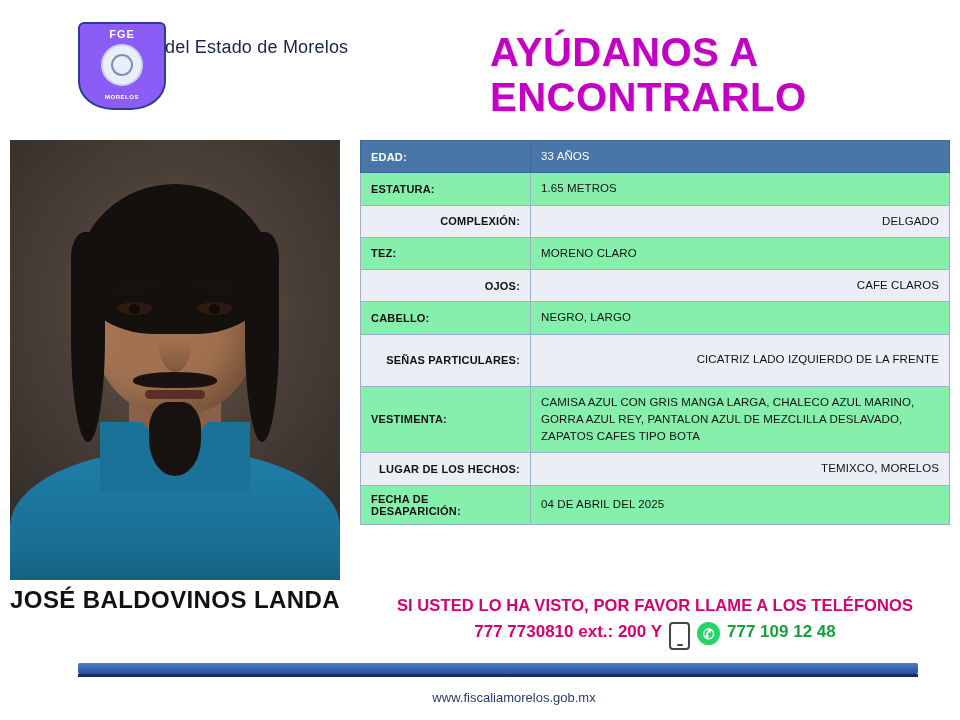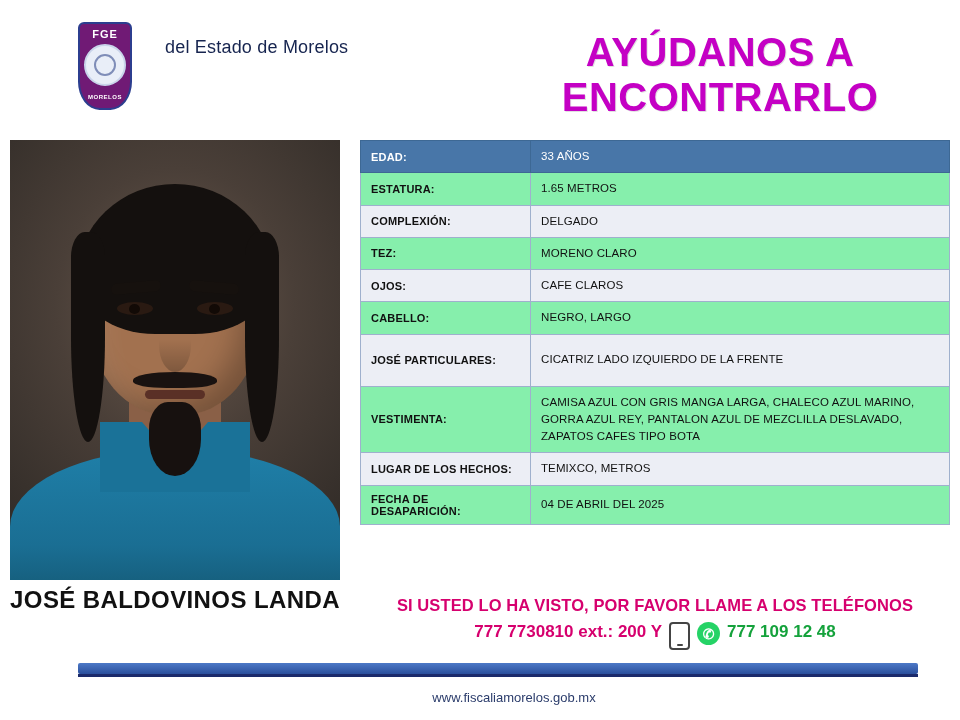--- a/index.html
+++ b/index.html
@@ -25,23 +25,23 @@
   }
   .logo-wrap {
     position: absolute;
     left: 78px;
     top: 22px;
     width: 70px;
     height: 92px;
   }
   .shield {
     position: relative;
-    width: 54px;
+    width: 88px;
     height: 88px;
-    background: #701a75;
+    background: #8b5cf6;
     border: 2px solid #2c3e8f;
     border-radius: 6px 6px 40% 40% / 6px 6px 32% 32%;
     box-sizing: border-box;
     overflow: hidden;
   }
   .shield-top {
     position: absolute;
     top: 4px;
     left: 0;
     width: 100%;
@@ -98,21 +98,20 @@
   .org-line2 {
     font-size: 18px;
     color: #16244f;
     letter-spacing: .2px;
   }
   .headline {
     position: absolute;
     left: 490px;
     top: 30px;
     width: 460px;
-    text-align: center;
     color: #c400c4;
     font-size: 40px;
     font-weight: bold;
     line-height: 1.12;
     letter-spacing: .5px;
     text-shadow: 1px 1px 0 rgba(0,0,0,.12);
   }
 
   
   .photo-frame {
@@ -299,21 +298,21 @@
     font-size: 11.5px;
     color: #111111;
     letter-spacing: .1px;
     line-height: 1.5;
   }
   .row-head .k, .row-head .v {
     background: #4876a8;
     color: #ffffff;
     border-color: #3d6894;
   }
-  .row-alt .k, .row-alt .v { background: #eceef5; }
+  .row-alt .k, .row-alt .v { background: #eceef5; text-align: right; }
   .row-plain .k, .row-plain .v { background: #86efac; }
 
   
   .cta {
     position: absolute;
     left: 360px;
     top: 596px;
     width: 590px;
     text-align: center;
     color: #d6006e;
@@ -453,30 +452,30 @@
     </tr>
     <tr class="row-alt">
       <td class="k">OJOS:</td>
       <td class="v">CAFE CLAROS</td>
     </tr>
     <tr class="row-plain">
       <td class="k">CABELLO:</td>
       <td class="v">NEGRO, LARGO</td>
     </tr>
     <tr class="row-alt" style="height:52px;">
-      <td class="k">JOSÉ PARTICULARES:</td>
+      <td class="k">SEÑAS PARTICULARES:</td>
       <td class="v">CICATRIZ LADO IZQUIERDO DE LA FRENTE</td>
     </tr>
     <tr class="row-plain" style="height:66px;">
       <td class="k">VESTIMENTA:</td>
       <td class="v">CAMISA AZUL CON GRIS MANGA LARGA, CHALECO AZUL MARINO,  GORRA AZUL REY, PANTALON AZUL DE MEZCLILLA DESLAVADO, ZAPATOS  CAFES TIPO BOTA</td>
     </tr>
     <tr class="row-alt">
       <td class="k">LUGAR DE LOS HECHOS:</td>
-      <td class="v">TEMIXCO, METROS</td>
+      <td class="v">TEMIXCO, MORELOS</td>
     </tr>
     <tr class="row-plain">
       <td class="k">FECHA DE DESAPARICIÓN:</td>
       <td class="v">04 DE ABRIL DEL 2025</td>
     </tr>
   </tbody>
 </table>
 
 <div class="cta">
   <div class="cta-line1">SI USTED LO HA VISTO, POR FAVOR LLAME  A LOS TELÉFONOS</div>

